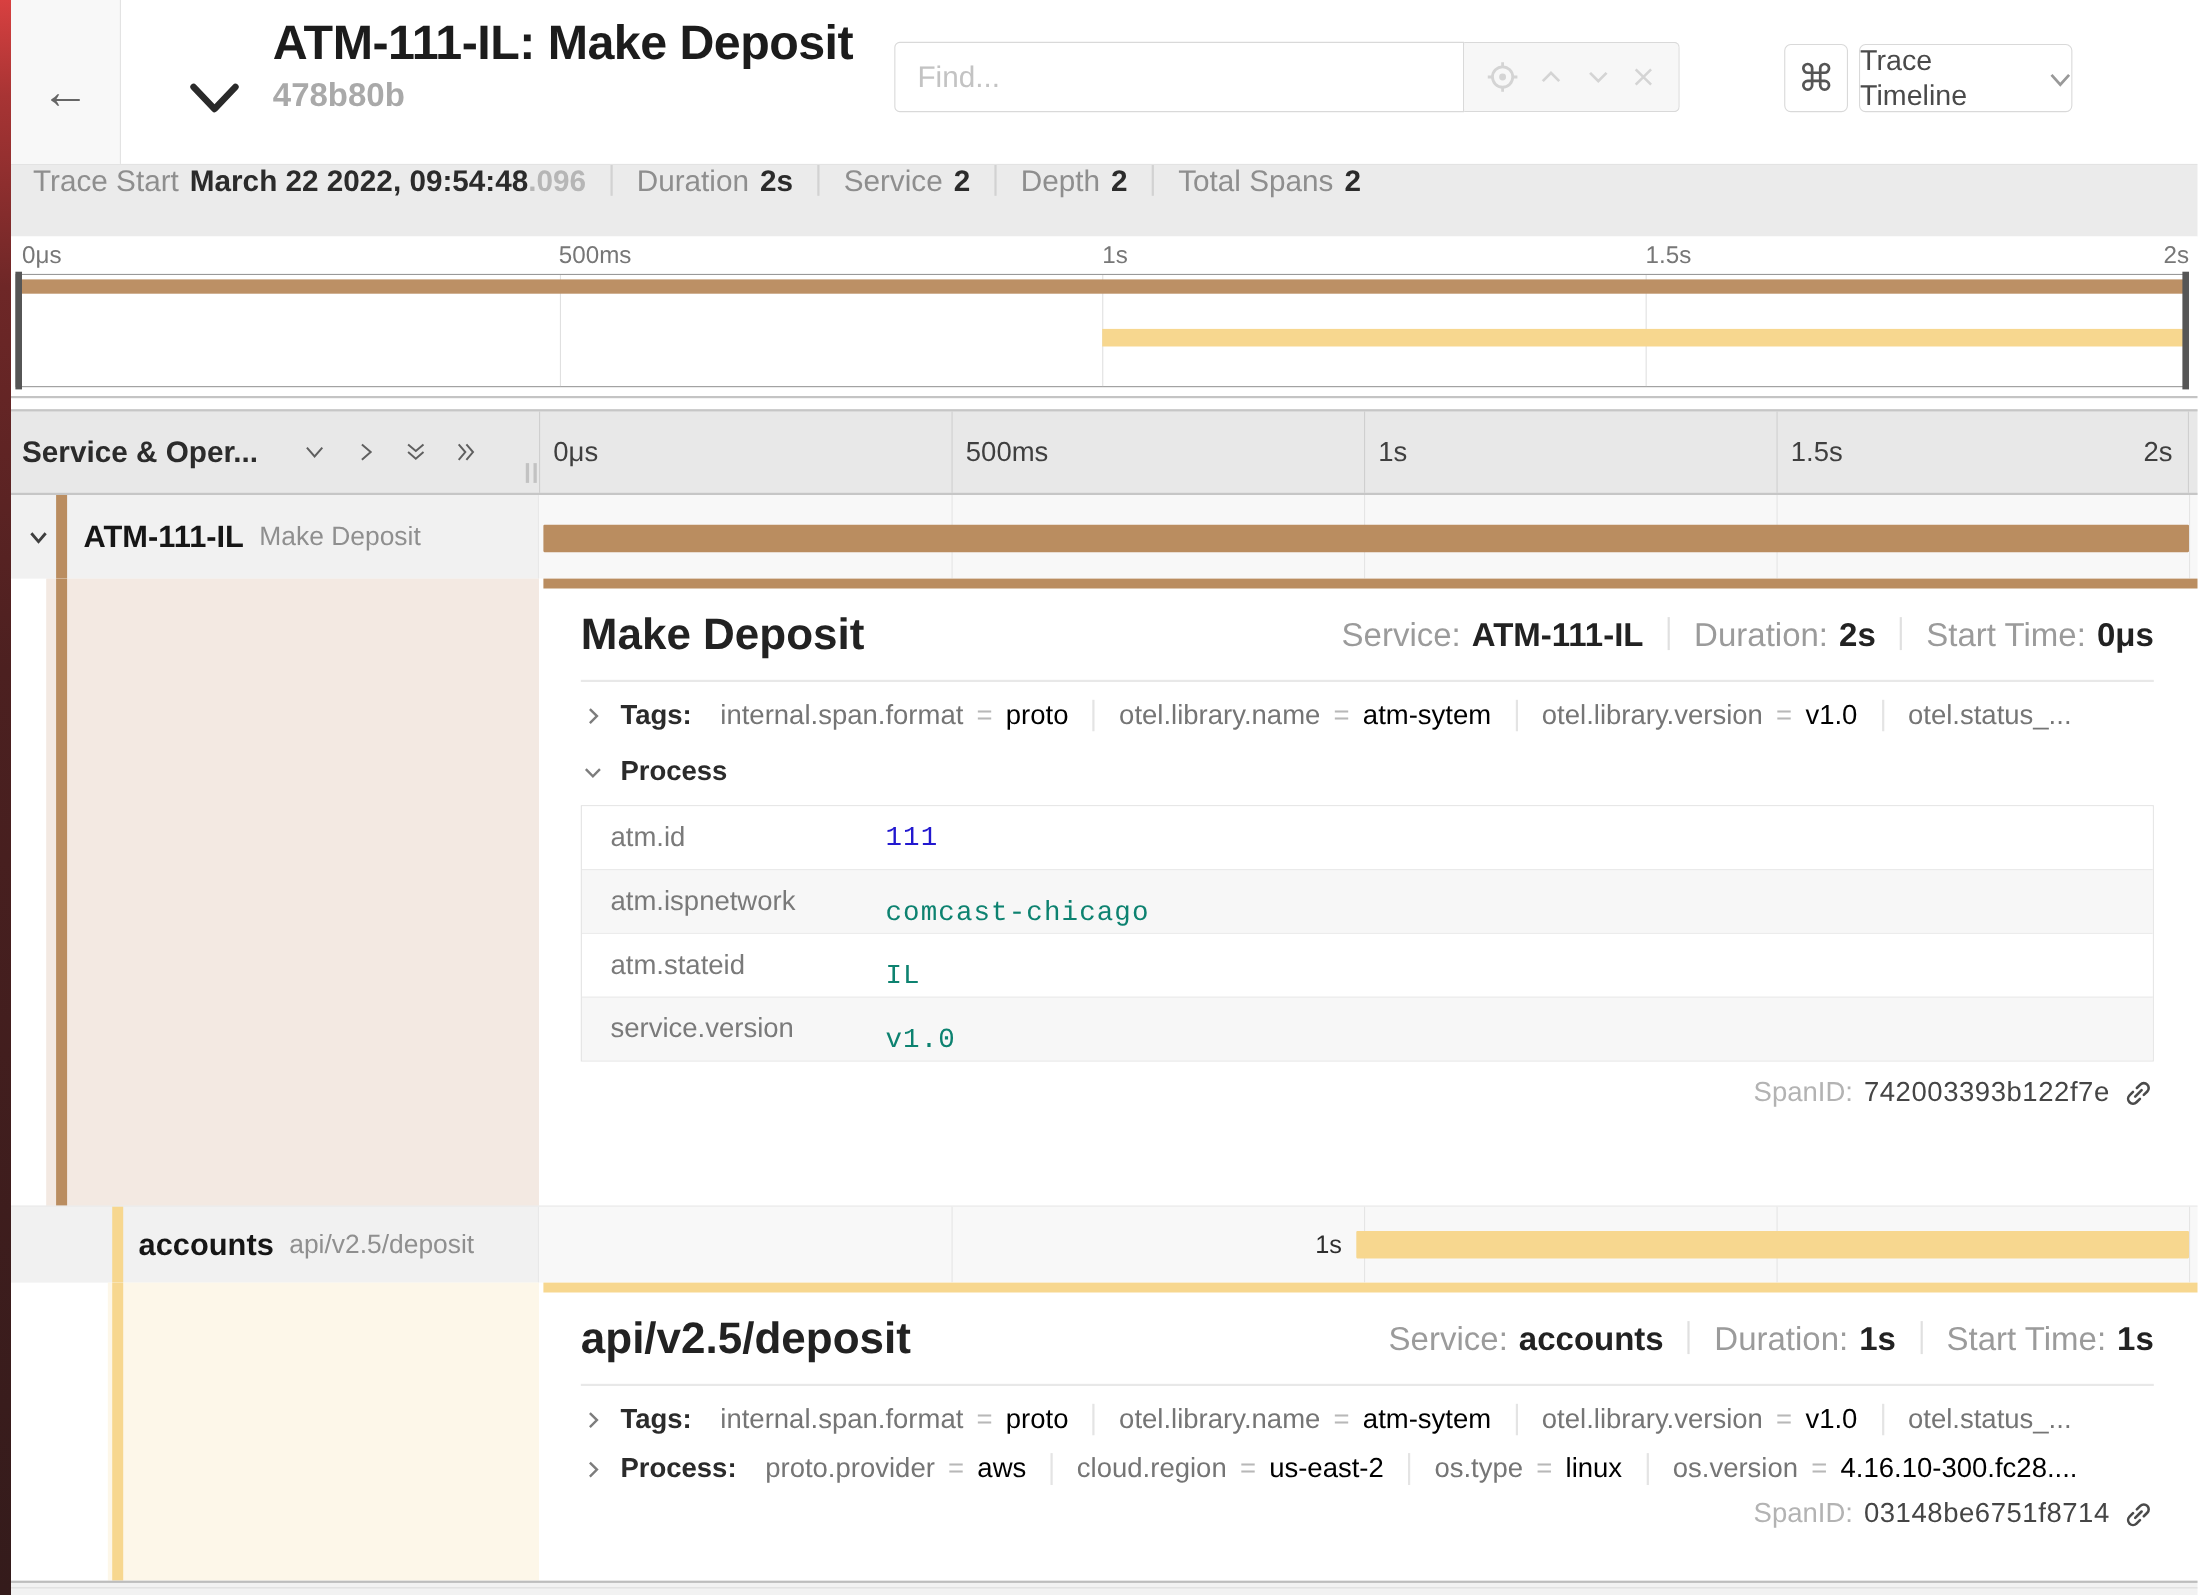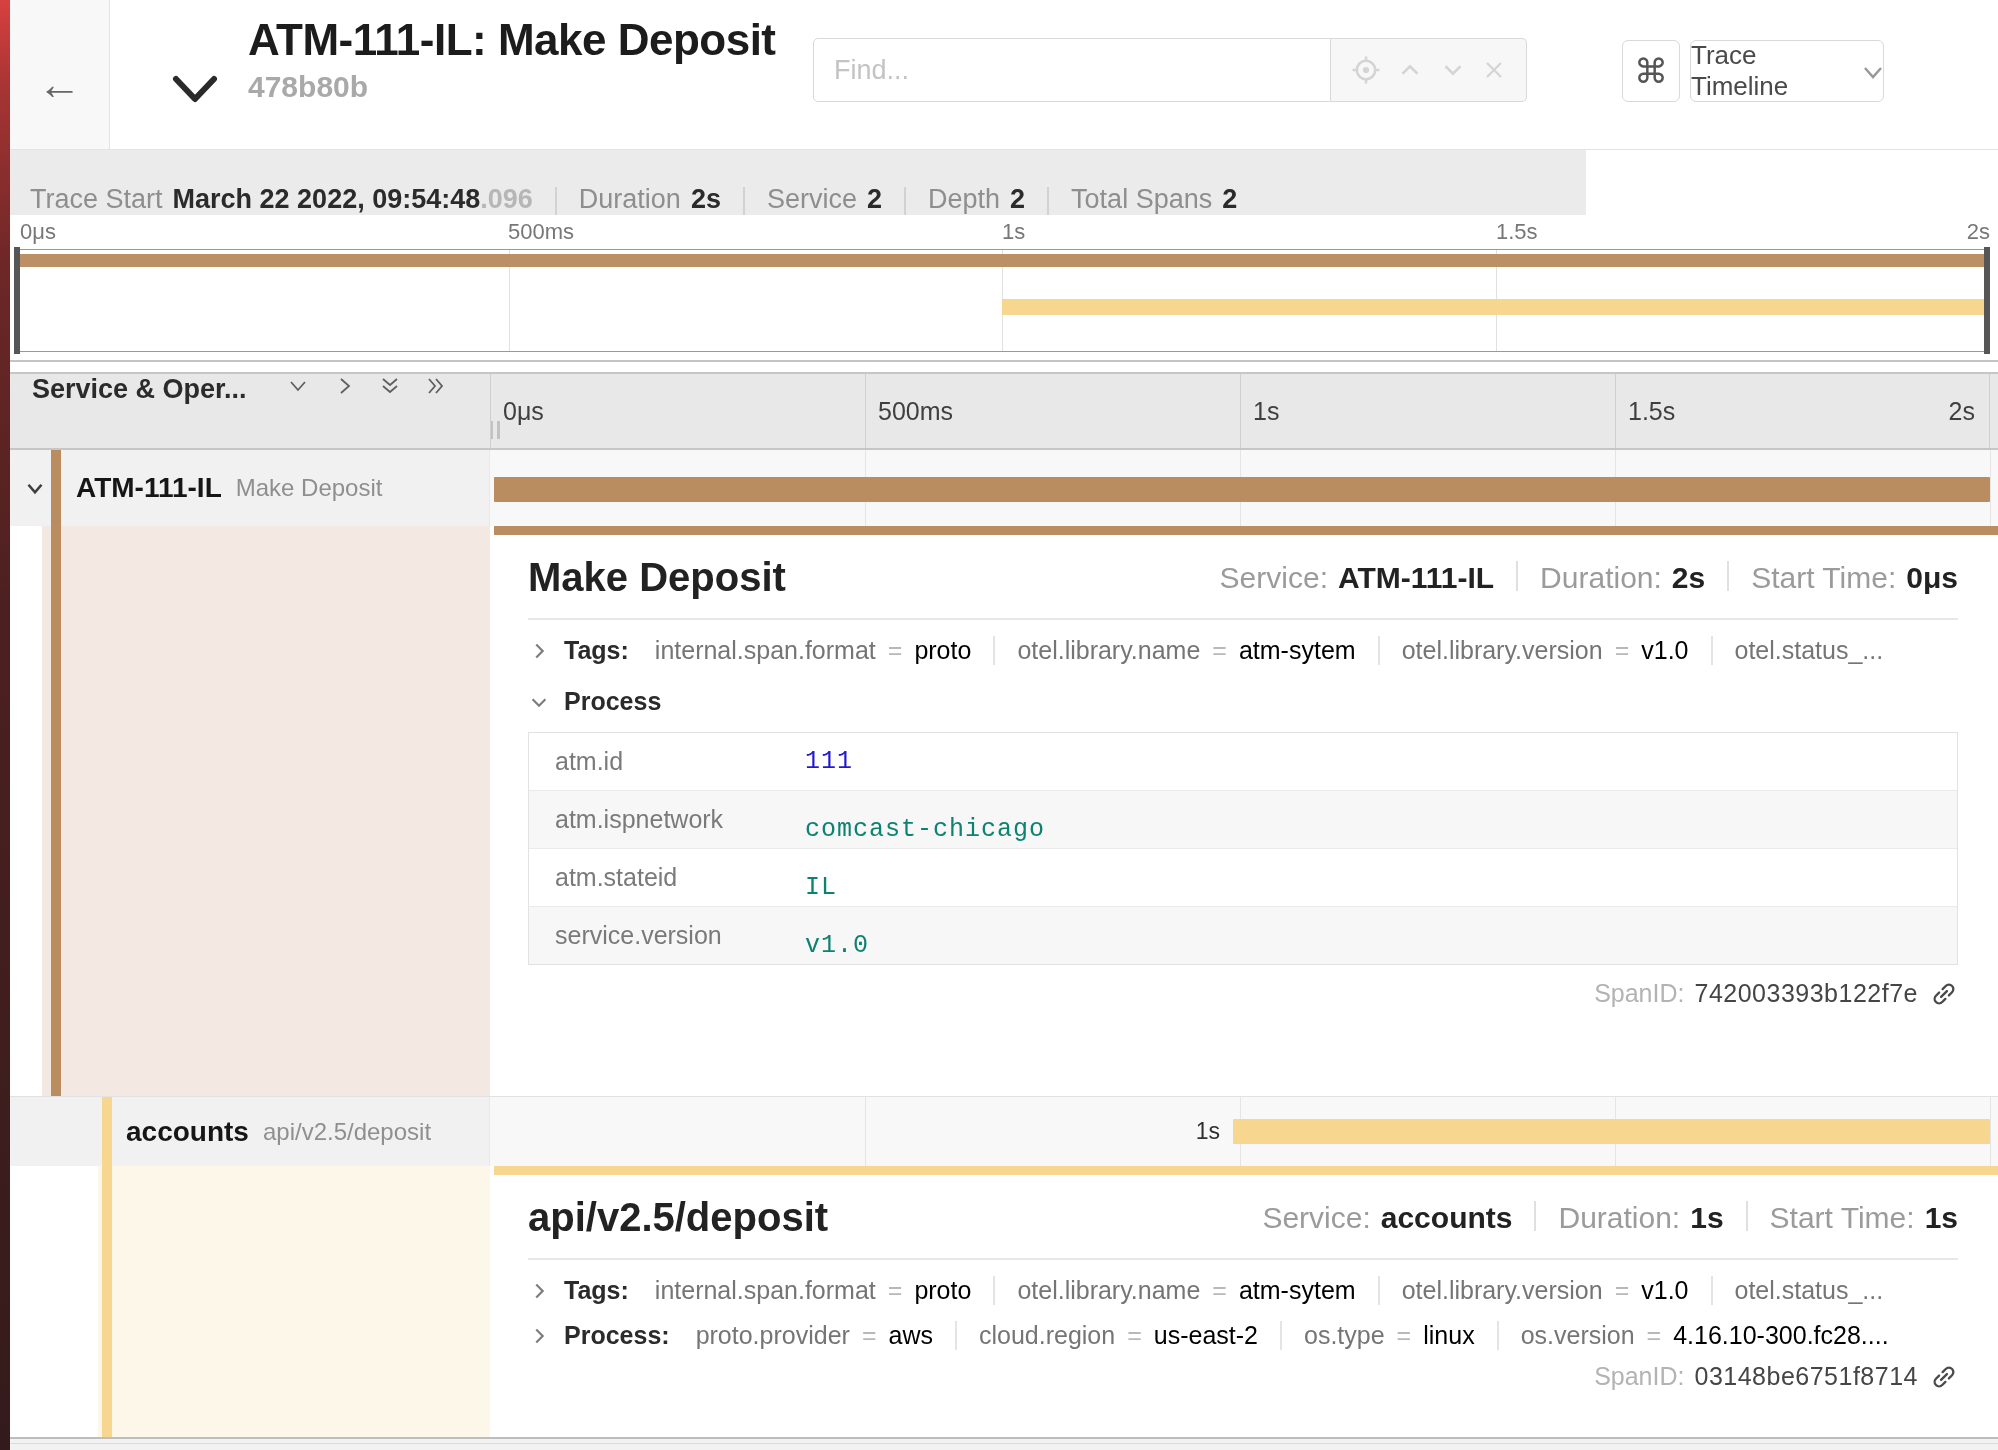--- a/index.html
+++ b/index.html
@@ -22,41 +22,41 @@
   .find-wrap{position:absolute;left:803px;top:38px;height:64px;display:flex;border-radius:11px;}
   .find-input{width:518px;height:64px;border:1px solid #d9d9d9;border-radius:5px 0 0 5px;font-size:27px;padding:0 20px;color:#333;box-sizing:border-box;background:#fff;outline:none;font-family:"Liberation Sans",sans-serif;}
   .find-input::placeholder{color:#c3c3c3;}
   .find-btns{width:196px;height:64px;border:1px solid #d9d9d9;border-left:none;border-radius:0 5px 5px 0;background:#f7f7f7;display:flex;align-items:center;justify-content:space-between;padding:0 18px;box-sizing:border-box;color:#d4d4d4;}
   .find-btns .fb{cursor:pointer;color:#d4d4d4;}
   .cmd-btn{position:absolute;left:1612px;top:40px;width:56px;height:60px;border:1px solid #d9d9d9;border-radius:6px;background:#fff;font-size:34px;color:#555;display:flex;align-items:center;justify-content:center;cursor:pointer;}
   .view-btn{position:absolute;left:1680px;top:40px;width:192px;height:60px;border:1px solid #d9d9d9;border-radius:6px;background:#fff;font-size:26px;color:#4a4a4a;display:flex;align-items:center;justify-content:center;gap:14px;cursor:pointer;}
   .view-btn .vcaret{color:#999;margin-top:4px;}
 
   
-  .summary{position:absolute;left:10px;top:150px;width:1576px;height:65px;background:#ebebeb;display:flex;align-items:flex-end;padding-left:20px;box-sizing:border-box;font-size:27px;color:#8e8e8e;white-space:nowrap;}
+  .summary{position:absolute;left:10px;top:150px;width:1988px;height:65px;background:#ebebeb;display:flex;align-items:flex-start;padding-left:20px;box-sizing:border-box;font-size:27px;color:#8e8e8e;white-space:nowrap;}
   .summary b{color:#2b2b2b;}
   .s-label{margin-right:10px;}
   .sum-frac{color:#b6b6b6;font-weight:bold;}
   .sum-sep{width:2px;height:28px;background:#d2d2d2;margin:0 22px;flex-shrink:0;}
 
   
   .minimap{position:absolute;left:10px;top:215px;width:1988px;height:147px;background:#fff;border-bottom:2px solid #c4c4c4;box-sizing:border-box;}
   .mm-ticks{position:absolute;left:4px;right:8px;top:4px;height:28px;font-size:22px;color:#777;}
   .mm-ticks span{position:absolute;top:0;}
   .mm-t0{left:6px;} .mm-t1{left:25%;} .mm-t2{left:50%;} .mm-t3{left:75%;} .mm-t4{right:0;}
   .mm-canvas{position:absolute;left:4px;right:8px;top:34px;bottom:8px;border:1px solid #999;background:#fff;cursor:crosshair;}
   .mm-grid{position:absolute;top:0;bottom:0;width:1px;background:#e0e0e0;}
   .mm-bar1{position:absolute;left:1px;right:1px;top:4px;height:13px;background:#bc9065;}
   .mm-bar2{position:absolute;left:50%;right:1px;top:49px;height:16px;background:#f7d78f;}
   .mm-handle{position:absolute;top:-3px;bottom:-3px;width:6px;background:#565656;cursor:ew-resize;}
   .mm-handle.hl{left:-1px;} .mm-handle.hr{right:-1px;}
 
   
   .grid-head{position:absolute;left:10px;top:372px;width:1988px;height:78px;background:#e8e8e8;border-top:2px solid #c6c6c6;border-bottom:2px solid #c6c6c6;box-sizing:border-box;}
-  .gh-left{position:absolute;left:12px;top:0;width:480px;height:100%;display:flex;padding-left:10px;box-sizing:border-box;gap:19px;}
+  .gh-left{position:absolute;left:0;top:0;width:480px;height:100%;display:flex;align-items:center;padding-left:10px;box-sizing:border-box;gap:19px;}
   .gh-title{font-size:27px;font-weight:bold;color:#2b2b2b;margin-right:20px;white-space:nowrap;}
   .gh-icons{display:flex;gap:22px;color:#5f5f5f;}
   .gh-icons .ghi{cursor:pointer;}
   .gh-grip{position:absolute;left:468px;bottom:9px;display:flex;gap:4px;cursor:col-resize;}
   .gh-grip i{display:block;width:3px;height:18px;background:#c2c2c2;}
   .gh-col{position:absolute;top:0;height:100%;border-left:1px solid #cfcfcf;font-size:25px;color:#3f3f3f;display:flex;align-items:center;padding-left:12px;box-sizing:border-box;}
   .gh-c1{left:480px;width:375px;} .gh-c2{left:855px;width:375px;} .gh-c3{left:1230px;width:375px;}
   .gh-c4{left:1605px;width:375px;border-right:1px solid #cfcfcf;justify-content:flex-end;padding-right:14px;}
 
   

